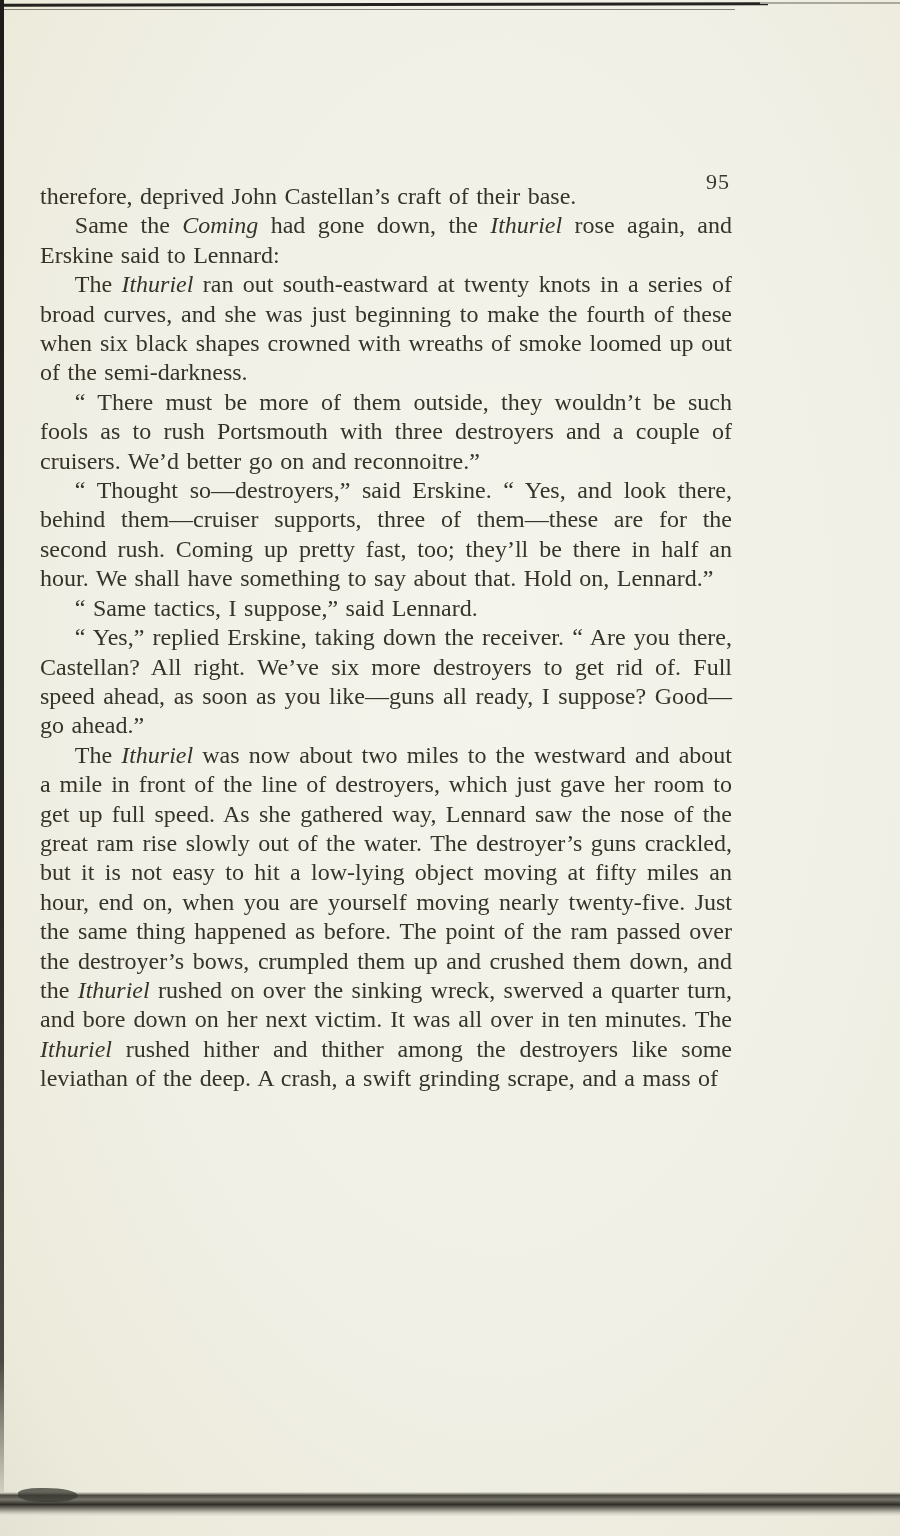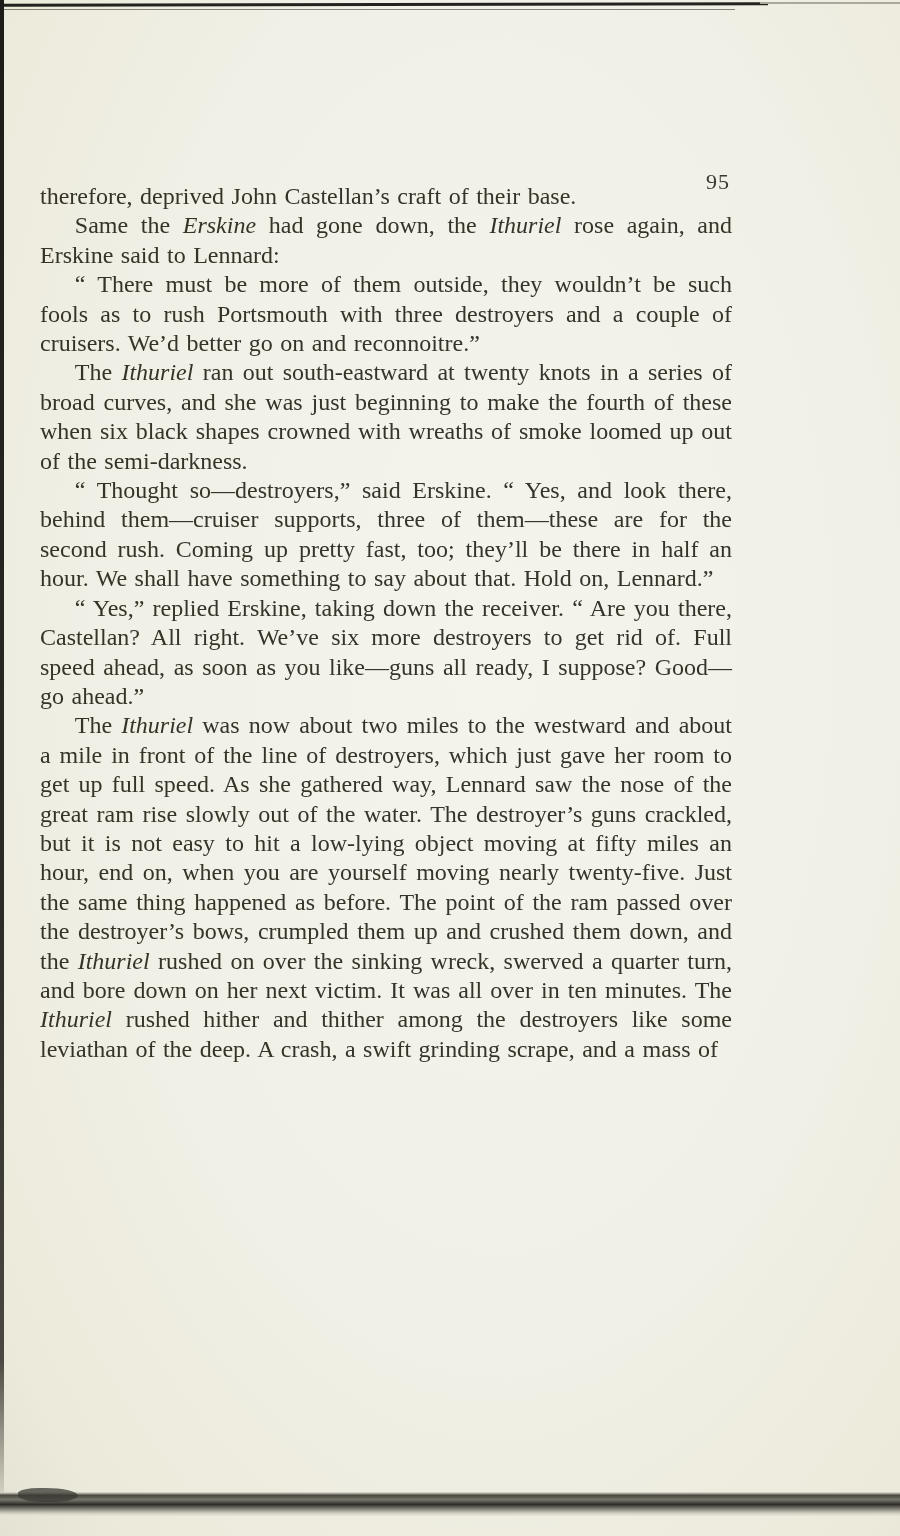--- a/index.html
+++ b/index.html
@@ -119,21 +119,22 @@
   <div class="edge-left"></div>
   <div class="edge-bottom"></div>
   <div class="edge-bottom-blot"></div>
 
   <div class="running-head">
     <div class="folio">95</div>
   </div>
 
   <div class="text-block">
       <p><span>therefore, deprived John Castellan’s craft of their base.</span></p>
-      <p class="indent"><span>Same the </span><i>Erskine</i><span> had gone down, the </span><i>Ithuriel</i><span> rose again, and Erskine said to Lennard:</span></p>
+      <p class="indent"><span>Same the </span><i>Coming</i><span> had gone down, the </span><i>Ithuriel</i><span> rose again, and Erskine said to Lennard:</span></p>
+      <p class="indent"><span>The </span><i>Ithuriel</i><span> ran out south-eastward at twenty knots in a series of broad curves, and she was just beginning to make the fourth of these when six black shapes crowned with wreaths of smoke loomed up out of the semi-darkness.</span></p>
       <p class="indent"><span>“ There must be more of them outside, they wouldn’t be such fools as to rush Portsmouth with three destroyers and a couple of cruisers. We’d better go on and reconnoitre.”</span></p>
-      <p class="indent"><span>The </span><i>Ithuriel</i><span> ran out south-eastward at twenty knots in a series of broad curves, and she was just beginning to make the fourth of these when six black shapes crowned with wreaths of smoke loomed up out of the semi-darkness.</span></p>
       <p class="indent"><span>“ Thought so—destroyers,” said Erskine. “ Yes, and look there, behind them—cruiser supports, three of them—these are for the second rush. Coming up pretty fast, too; they’ll be there in half an hour. We shall have something to say about that. Hold on, Lennard.”</span></p>
+      <p class="indent"><span>“ Same tactics, I suppose,” said Lennard.</span></p>
       <p class="indent"><span>“ Yes,” replied Erskine, taking down the receiver. “ Are you there, Castellan? All right. We’ve six more destroyers to get rid of. Full speed ahead, as soon as you like—guns all ready, I suppose? Good—go ahead.”</span></p>
       <p class="indent"><span>The </span><i>Ithuriel</i><span> was now about two miles to the westward and about a mile in front of the line of destroyers, which just gave her room to get up full speed. As she gathered way, Lennard saw the nose of the great ram rise slowly out of the water. The destroyer’s guns crackled, but it is not easy to hit a low-lying object moving at fifty miles an hour, end on, when you are yourself moving nearly twenty-five. Just the same thing happened as before. The point of the ram passed over the destroyer’s bows, crumpled them up and crushed them down, and the </span><i>Ithuriel</i><span> rushed on over the sinking wreck, swerved a quarter turn, and bore down on her next victim. It was all over in ten minutes. The </span><i>Ithuriel</i><span> rushed hither and thither among the destroyers like some leviathan of the deep. A crash, a swift grinding scrape, and a mass of</span></p>
     </div>
 
 </div>
 
 </body></html>

